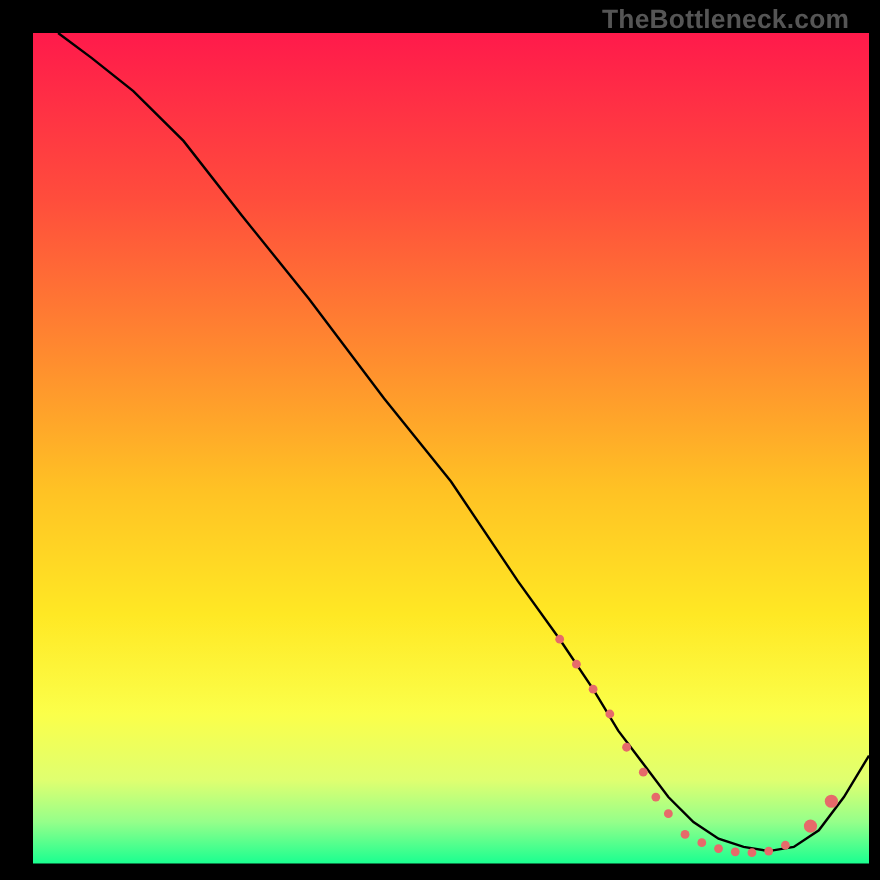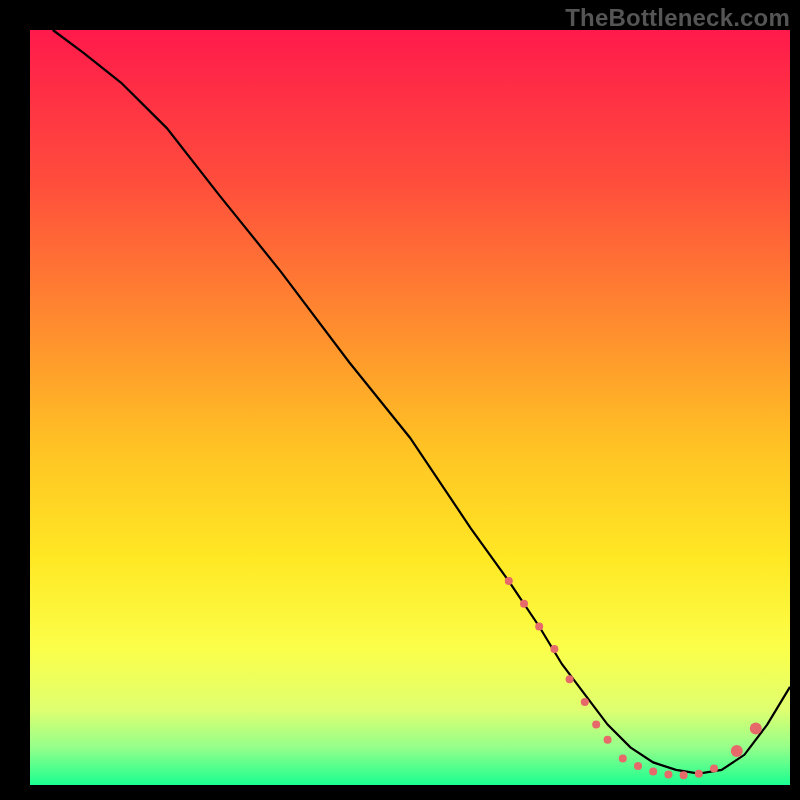--- a/index.html
+++ b/index.html
@@ -12,21 +12,21 @@
   }
   .frame {
     position: relative;
     width: 800px;
     height: 800px;
     background: #000;
   }
   .watermark {
     position: absolute;
     top: 4px;
-    right: 10px;
+    right: 28px;
     font-family: Arial, Helvetica, sans-serif;
     font-size: 24px;
     font-weight: 600;
     color: #555;
     letter-spacing: 0.2px;
     user-select: none;
   }
   svg { display: block; }
 </style>
 </head>

